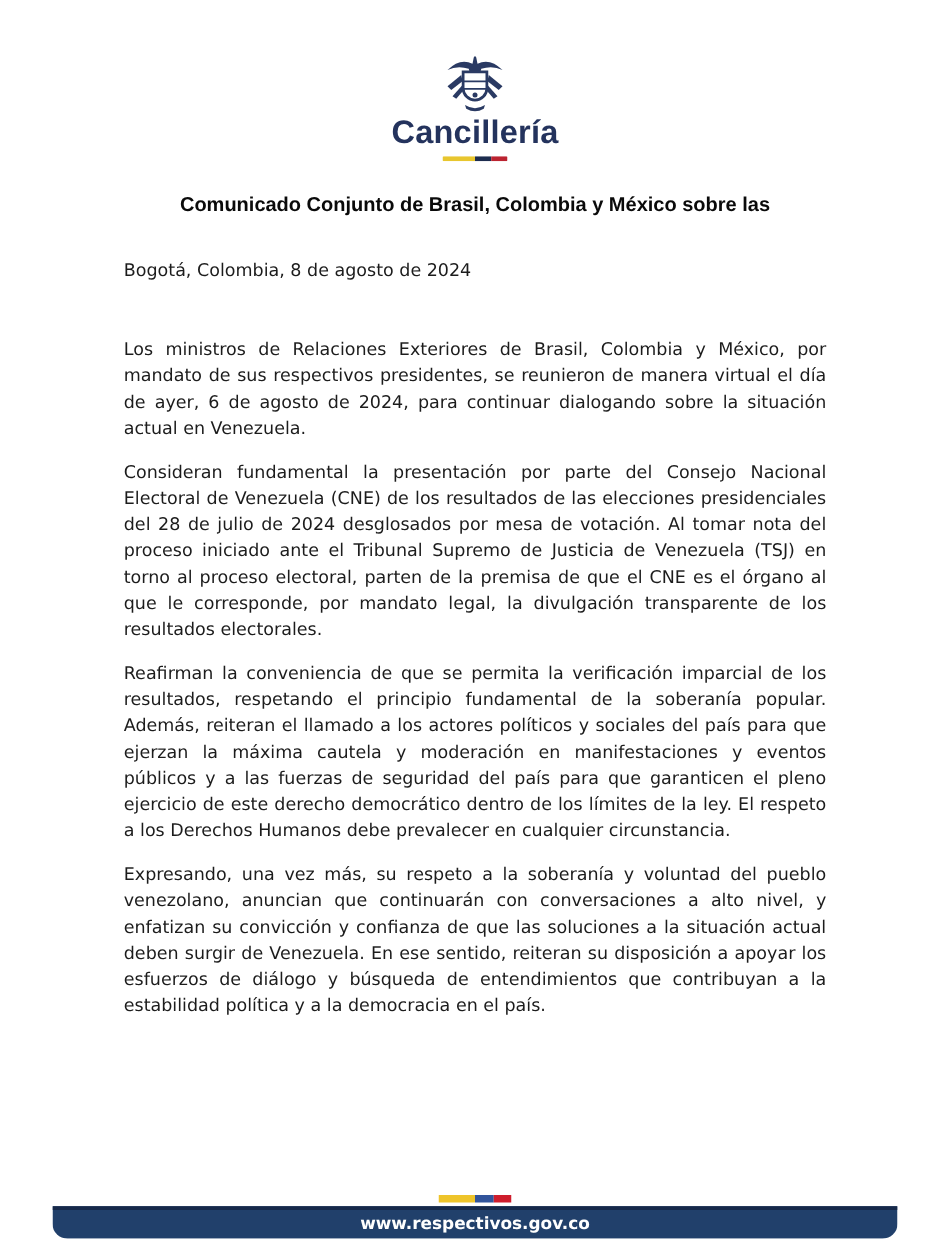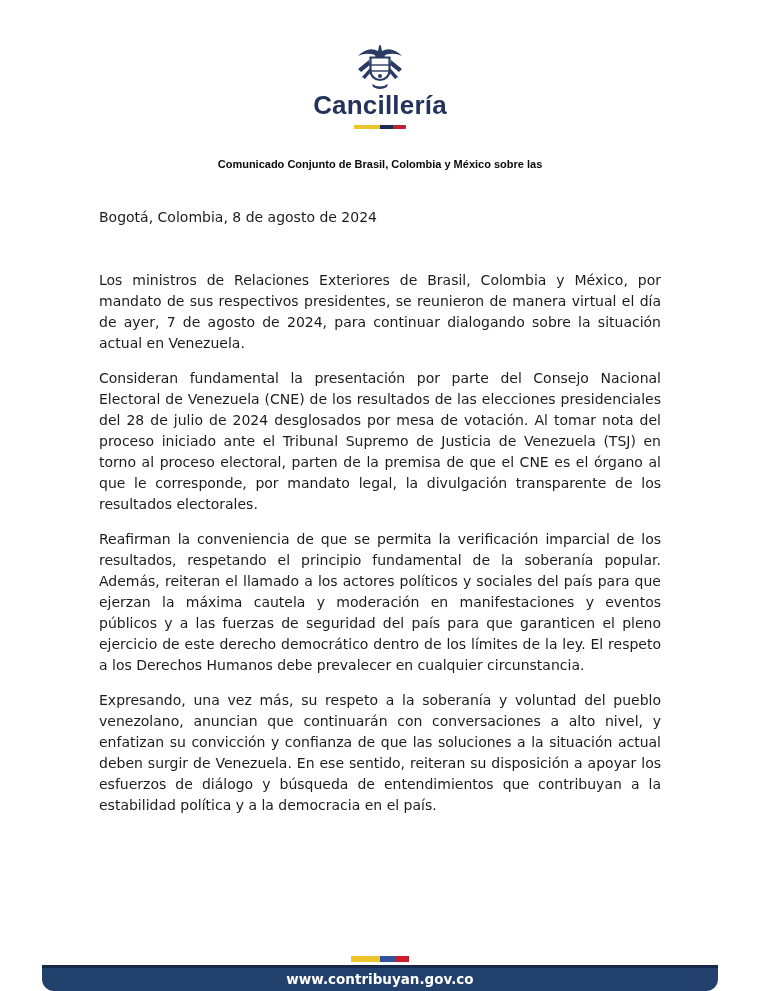--- a/index.html
+++ b/index.html
@@ -39,21 +39,21 @@
   }
   .flag-line .seg-yellow { width: 50%; background: #e8c62e; }
   .flag-line .seg-blue   { width: 25%; background: #1d2c4e; }
   .flag-line .seg-red    { width: 25%; background: #bb2330; }
 
   
   .doc-title {
     margin: 24px auto 0;
     font-family: "Liberation Sans", sans-serif;
     font-weight: 700;
-    font-size: 11px;
+    font-size: 16px;
     line-height: 23px;
     text-align: center;
     color: #0a0a0a;
   }
 
   
   .content {
     width: 562px;
     margin: 11px auto;
     color: #1c1c1c;
@@ -132,30 +132,30 @@
       <span class="seg-red"></span>
     </div>
   </header>
 
   <h1 class="doc-title">
     <span>Comunicado Conjunto de Brasil, Colombia y México sobre las</span><br>
   </h1>
 
   <main class="content">
     <p class="dateline">Bogotá, Colombia, 8 de agosto de 2024</p>
-    <p class="body-par first">Los ministros de Relaciones Exteriores de Brasil, Colombia y México, por mandato de sus respectivos presidentes, se reunieron de manera virtual el día de ayer, 7 de agosto de 2024, para continuar dialogando sobre la situación actual en Venezuela.</p>
+    <p class="body-par first">Los ministros de Relaciones Exteriores de Brasil, Colombia y México, por mandato de sus respectivos presidentes, se reunieron de manera virtual el día de ayer, 6 de agosto de 2024, para continuar dialogando sobre la situación actual en Venezuela.</p>
     <p class="body-par">Consideran fundamental la presentación por parte del Consejo Nacional Electoral de Venezuela (CNE) de los resultados de las elecciones presidenciales del 28 de julio de 2024 desglosados por mesa de votación. Al tomar nota del proceso iniciado ante el Tribunal Supremo de Justicia de Venezuela (TSJ) en torno al proceso electoral, parten de la premisa de que el CNE es el órgano al que le corresponde, por mandato legal, la divulgación transparente de los resultados electorales.</p>
     <p class="body-par">Reafirman la conveniencia de que se permita la verificación imparcial de los resultados, respetando el principio fundamental de la soberanía popular. Además, reiteran el llamado a los actores políticos y sociales del país para que ejerzan la máxima cautela y moderación en manifestaciones y eventos públicos y a las fuerzas de seguridad del país para que garanticen el pleno ejercicio de este derecho democrático dentro de los límites de la ley. El respeto a los Derechos Humanos debe prevalecer en cualquier circunstancia.</p>
     <p class="body-par">Expresando, una vez más, su respeto a la soberanía y voluntad del pueblo venezolano, anuncian que continuarán con conversaciones a alto nivel, y enfatizan su convicción y confianza de que las soluciones a la situación actual deben surgir de Venezuela. En ese sentido, reiteran su disposición a apoyar los esfuerzos de diálogo y búsqueda de entendimientos que contribuyan a la estabilidad política y a la democracia en el país.</p>
   </main>
 
   <footer>
     <div class="footer-flag">
       <span class="seg-yellow"></span>
       <span class="seg-blue"></span>
       <span class="seg-red"></span>
     </div>
     <div class="url-bar">
-      <span class="url-text">www.contribuyan.gov.co</span>
+      <span class="url-text">www.respectivos.gov.co</span>
     </div>
   </footer>
 
 </div>
 
 </body></html>

